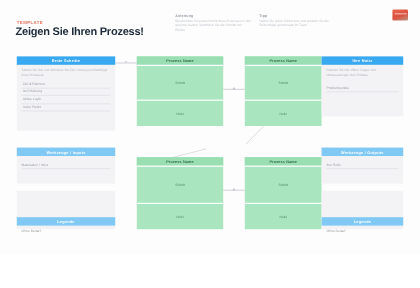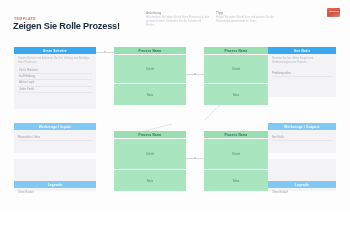--- a/index.html
+++ b/index.html
@@ -77,21 +77,21 @@
   .conn{position:absolute;background:#d6d8dc;}
   .dot{position:absolute;width:1.6px;height:1.6px;border-radius:50%;background:#c7cace;}
   svg.diag{position:absolute;left:0;top:0;width:350px;height:212px;pointer-events:none;}
 </style>
 </head>
 <body>
 
 <div class="canvas">
 
   <div class="eyebrow">TEMPLATE</div>
-  <div class="title">Zeigen Sie Rolle Prozess!</div>
+  <div class="title">Zeigen Sie Ihren Prozess!</div>
   <div class="logo">
       <div class="bar"></div>
     </div>
 
   <div class="note" id="note-a">
     <div class="nh">Anleitung</div>
     <div class="nb">Beschreiben Sie jeden Schritt Ihres Prozesses in den gruenen Karten. Verbinden Sie die Schritte mit Pfeilen.</div>
   </div>
   <div class="note" id="note-b">
     <div class="nh">Tipp</div>

